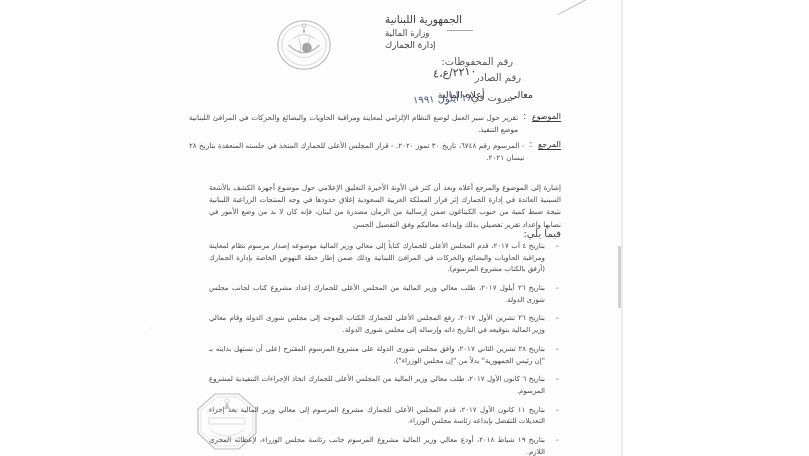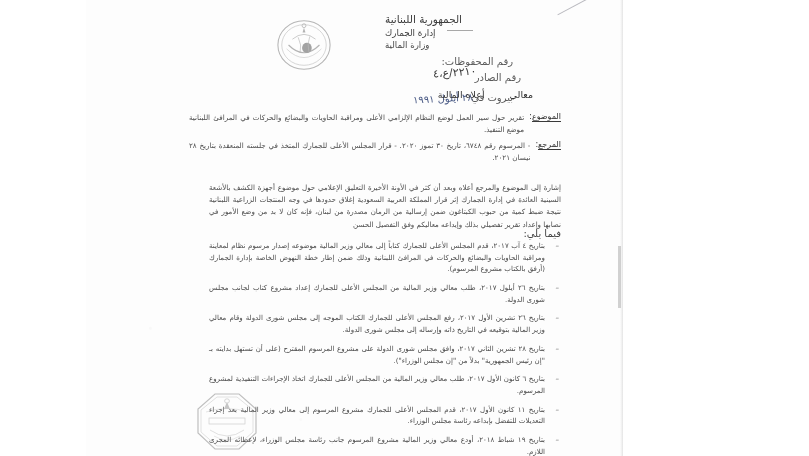--- a/index.html
+++ b/index.html
@@ -120,21 +120,21 @@
     align-items:flex-start;
     width:372px;
   }
   #field-subject{ right:62px; top:112px; }
   #field-reference{ right:62px; top:140px; }
   .field-label{
     font-size:8px;
     color:#2f2f2f;
     border-bottom:1px solid #3a3a3a;
     white-space:nowrap;
-    margin-left:0;
+    margin-left:6px;
     padding-bottom:0px;
   }
   .field-colon{ font-size:8px;color:#2f2f2f;margin-left:5px; }
   .field-body{
     font-size:7.2px;
     color:#4d4d4d;
     line-height:1.62;
     text-align:justify;
     flex:1;
   }
@@ -218,39 +218,39 @@
       <path d="M30 12 L31.5 17 L28.5 17 Z" fill="#6a6a6a"></path>
       <ellipse cx="30" cy="10" rx="2" ry="2" fill="none" stroke="#6a6a6a" stroke-width=".8"></ellipse>
       <path d="M24 22 Q28 30 26 38" fill="none" stroke="#787878" stroke-width=".7"></path>
       <path d="M36 21 Q33 29 35 37" fill="none" stroke="#787878" stroke-width=".7"></path>
       <path d="M12 34 Q30 52 48 34" fill="none" stroke="#8a8a8a" stroke-width=".6"></path>
     </svg>
   </div>
 
   <div id="letterhead">
     <div id="org-country">الجمهورية اللبنانية</div>
+    <div id="org-ministry">وزارة المالية</div>
     <div id="org-dept">إدارة الجمارك</div>
-    <div id="org-ministry">وزارة المالية</div>
   </div>
 
   <div class="ref-row" id="ref-archive">رقم المحفوظات:</div>
   <div class="ref-row" id="ref-out">رقم الصادر</div>
   <div id="ref-out-value">٢٢١٠/ع،٤</div>
   <div class="ref-row" id="ref-place">بيروت في</div>
   <div class="hand" id="ref-date-value">٢٨ أيلول ١٩٩١</div>
 
   <div id="addressee">
     <span class="hon">معالي</span>
     <span>أعلاه المالية</span>
   </div>
 
   <div class="field" id="field-subject">
     <span class="field-label">الموضوع</span>
     <span class="field-colon">:</span>
-    <span class="field-body">تقرير حول سير العمل لوضع النظام الإلزامي الأعلى ومراقبة الحاويات والبضائع والحركات في المرافئ اللبنانية موضع التنفيذ.</span>
+    <span class="field-body">تقرير حول سير العمل لوضع النظام الإلزامي لمعاينة ومراقبة الحاويات والبضائع والحركات في المرافئ اللبنانية موضع التنفيذ.</span>
   </div>
 
   <div class="field" id="field-reference">
     <span class="field-label">المرجع</span>
     <span class="field-colon">:</span>
     <span class="field-body">- المرسوم رقم ٦٧٤٨، تاريخ ٣٠ تموز ٢٠٢٠. - قرار المجلس الأعلى للجمارك المتخذ في جلسته المنعقدة بتاريخ ٢٨ نيسان ٢٠٢١.</span>
   </div>
 
   <div id="body-intro">إشارة إلى الموضوع والمرجع أعلاه وبعد أن كثر في الأونة الأخيرة التعليق الإعلامي حول موضوع أجهزة الكشف بالأشعة السينية العائدة في إدارة الجمارك إثر قرار المملكة العربية السعودية إغلاق حدودها في وجه المنتجات الزراعية اللبنانية نتيجة ضبط كمية من حبوب الكبتاغون ضمن إرسالية من الرمان مصدرة من لبنان، فإنه كان لا بد من وضع الأمور في نصابها وإعداد تقرير تفصيلي بذلك وإيداعه معاليكم وفق التفصيل الحسن</div>
   <div id="body-lead">فيما يلي:</div>

